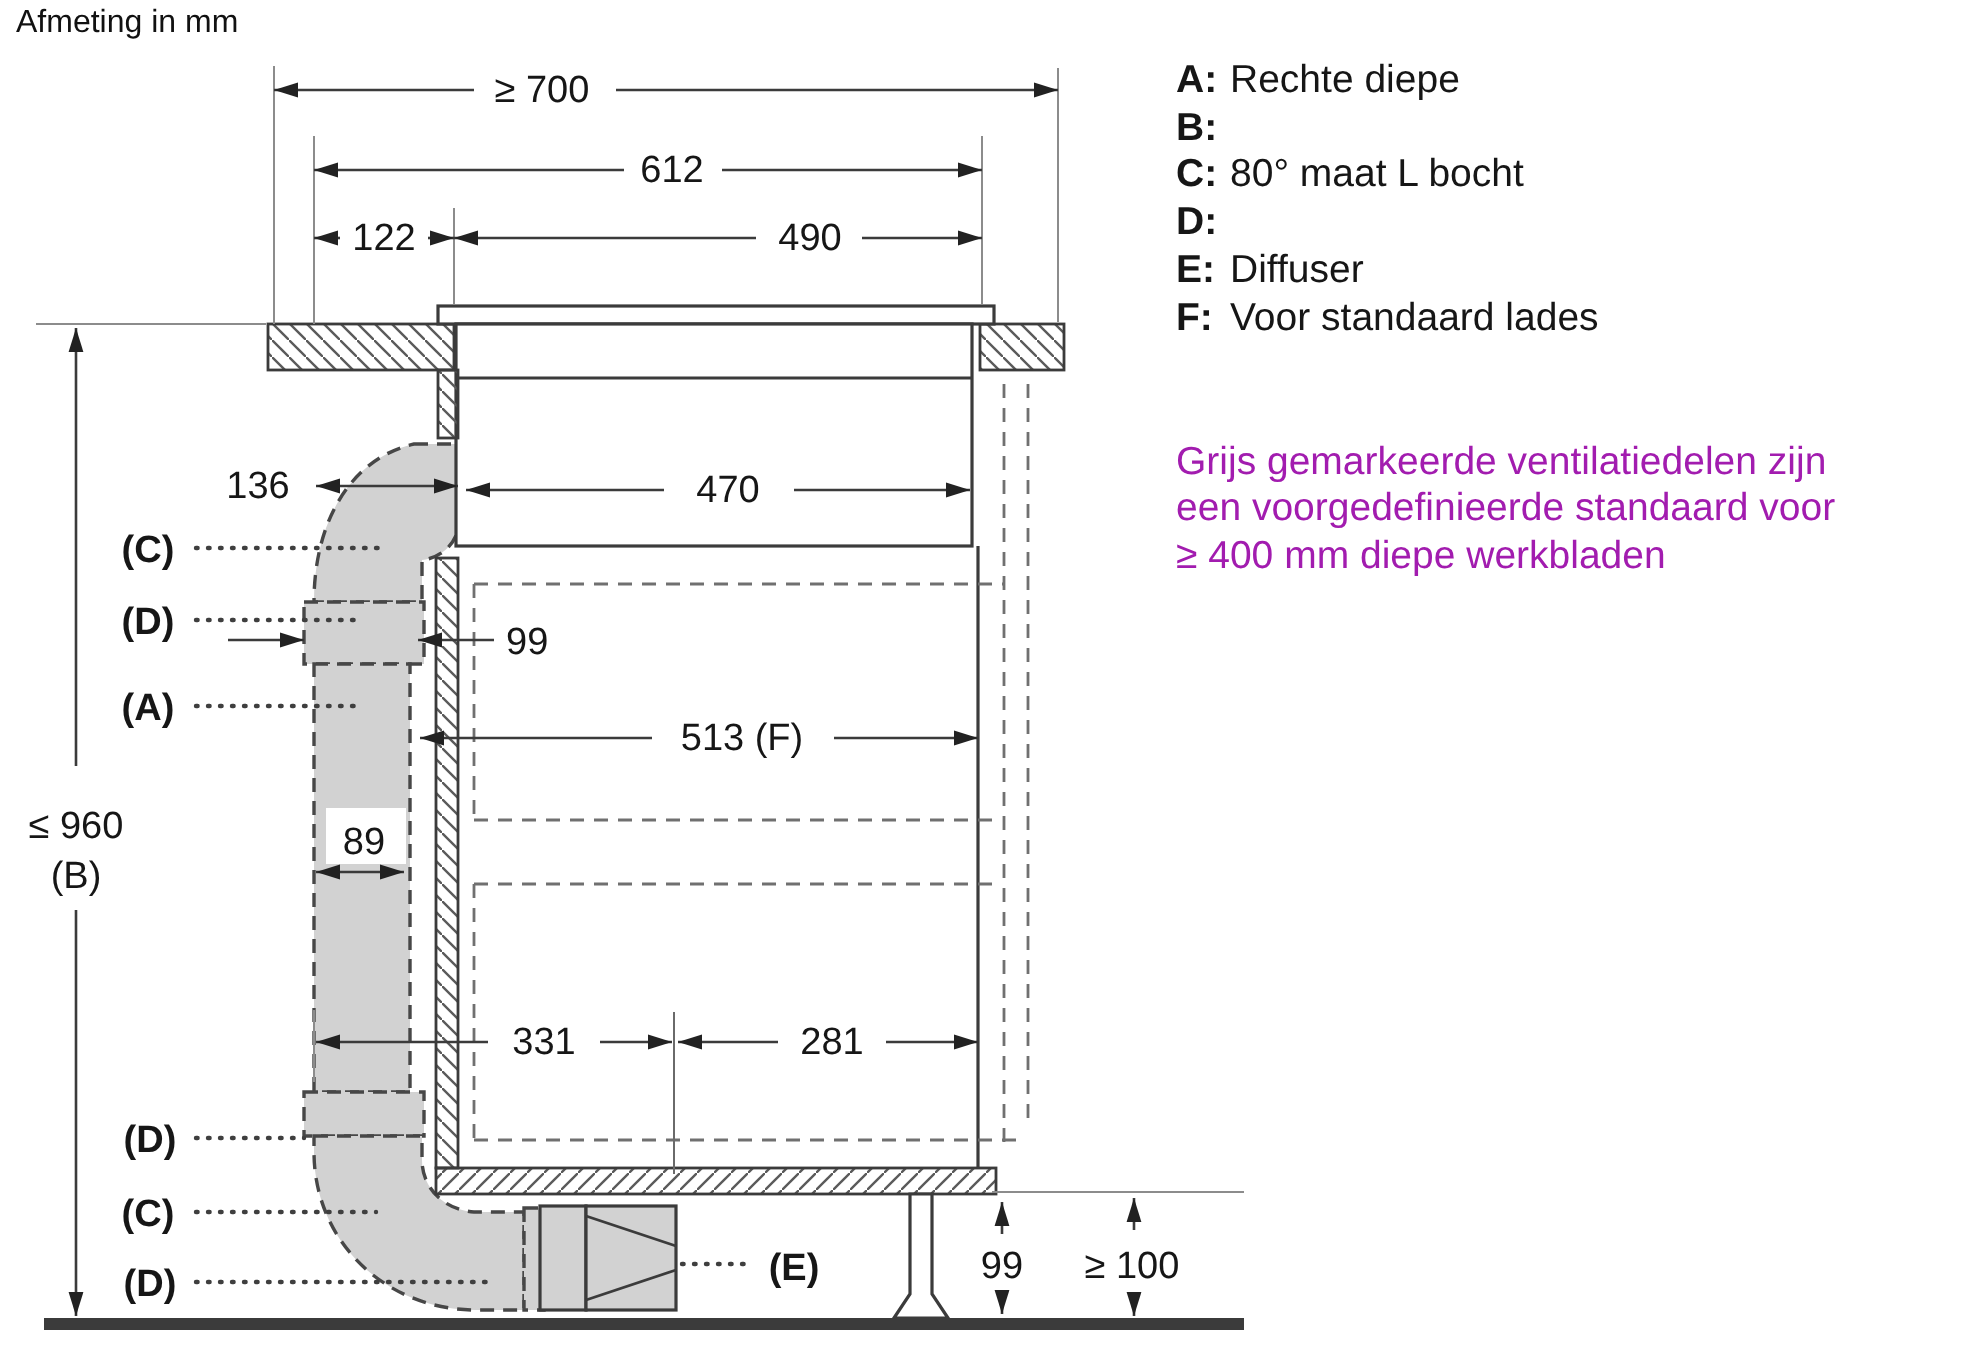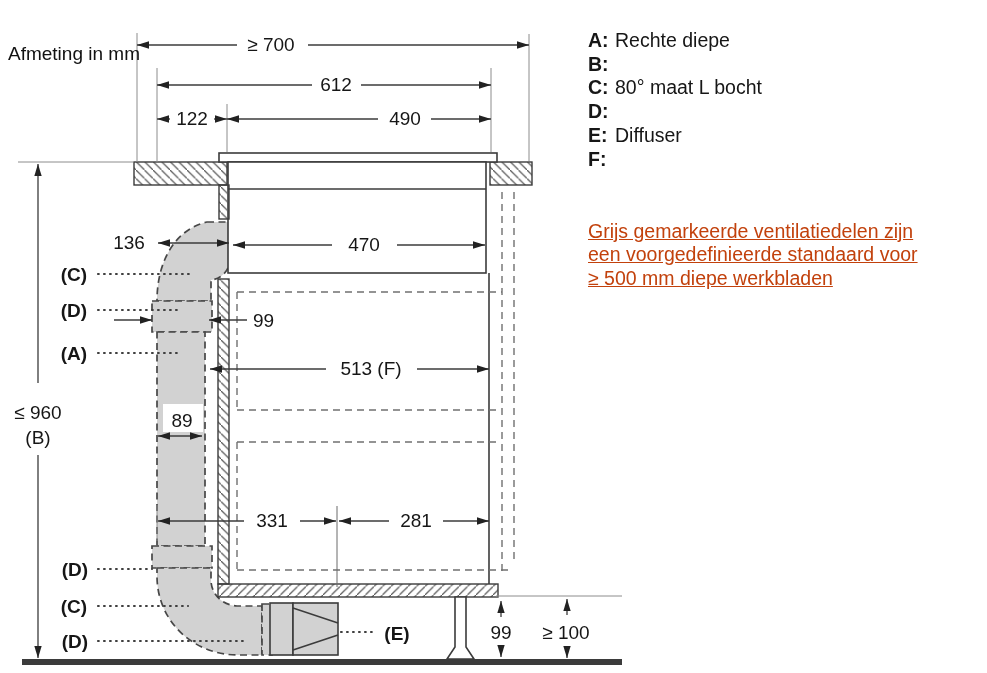--- a/index.html
+++ b/index.html
@@ -1,22 +1,22 @@
 <!DOCTYPE html>
 <html><head>
 <meta charset="utf-8">
 <style>
   html,body{margin:0;padding:0;background:#fff;}
   .stage{position:relative;width:987px;height:673px;background:#ffffff;overflow:hidden;
          font-family:"Liberation Sans","DejaVu Sans",sans-serif;color:#161616;}
-  .title{position:absolute;left:8px;top:3px;font-size:19px;color:#111;margin-top:40px;}
+  .title{position:absolute;left:8px;top:3px;font-size:16px;color:#111;}
   .legend{position:absolute;left:588px;top:29px;font-size:19.5px;line-height:23.7px;color:#161616;}
   .legend .row{display:flex;}
   .legend .k{font-weight:bold;width:27px;flex:0 0 27px;}
-  .note{position:absolute;left:588px;top:220px;font-size:19.5px;line-height:23.4px;color:#c2410c;white-space:nowrap;text-decoration:underline;}
+  .note{position:absolute;left:588px;top:220px;font-size:19.5px;line-height:23.4px;color:#a21caf;white-space:nowrap;}
   svg text{font-family:"Liberation Sans","DejaVu Sans",sans-serif;fill:#161616;}
   .dimtxt{font-size:19px;}
   .plabel{font-size:19px;font-weight:bold;}
   .dimline{stroke:#3b3b3b;stroke-width:1.3;fill:none;}
   .extline{stroke:#8c8c8c;stroke-width:1;fill:none;}
   .leader{stroke:#3f3f3f;stroke-width:2.2;stroke-linecap:round;stroke-dasharray:0.8 5.2;fill:none;}
   .struct{stroke:#3b3b3b;stroke-width:1.6;fill:#ffffff;}
   .hatched{stroke:#3b3b3b;stroke-width:1.4;}
   .cabdash{stroke:#707070;stroke-width:1.4;stroke-dasharray:7 5;fill:none;}
   .duct{fill:#d2d2d2;stroke:#474747;stroke-width:1.7;stroke-dasharray:7 4.5;}
@@ -43,27 +43,28 @@
       </div>
     <div class="row">
         <span class="k">D:</span>
       </div>
     <div class="row">
         <span class="k">E:</span>
         <span>Diffuser</span>
       </div>
     <div class="row">
         <span class="k">F:</span>
+        <span>Voor standaard lades</span>
       </div>
   </div>
 
   <div class="note">
     <div>Grijs gemarkeerde ventilatiedelen zijn</div>
     <div>een voorgedefinieerde standaard voor</div>
-    <div>≥ 500 mm diepe werkbladen</div>
+    <div>≥ 400 mm diepe werkbladen</div>
   </div>
 
   <svg width="987" height="673" viewBox="0 0 987 673">
     <defs>
       <pattern id="hatchBack" width="8.5" height="8.5" patternUnits="userSpaceOnUse">
         <path d="M-2,-2 L10.5,10.5" stroke="#5a5a5a" stroke-width="1.2"></path>
       </pattern>
       <pattern id="hatchFwd" width="8.5" height="8.5" patternUnits="userSpaceOnUse">
         <path d="M-2,10.5 L10.5,-2" stroke="#5a5a5a" stroke-width="1.2"></path>
       </pattern>

